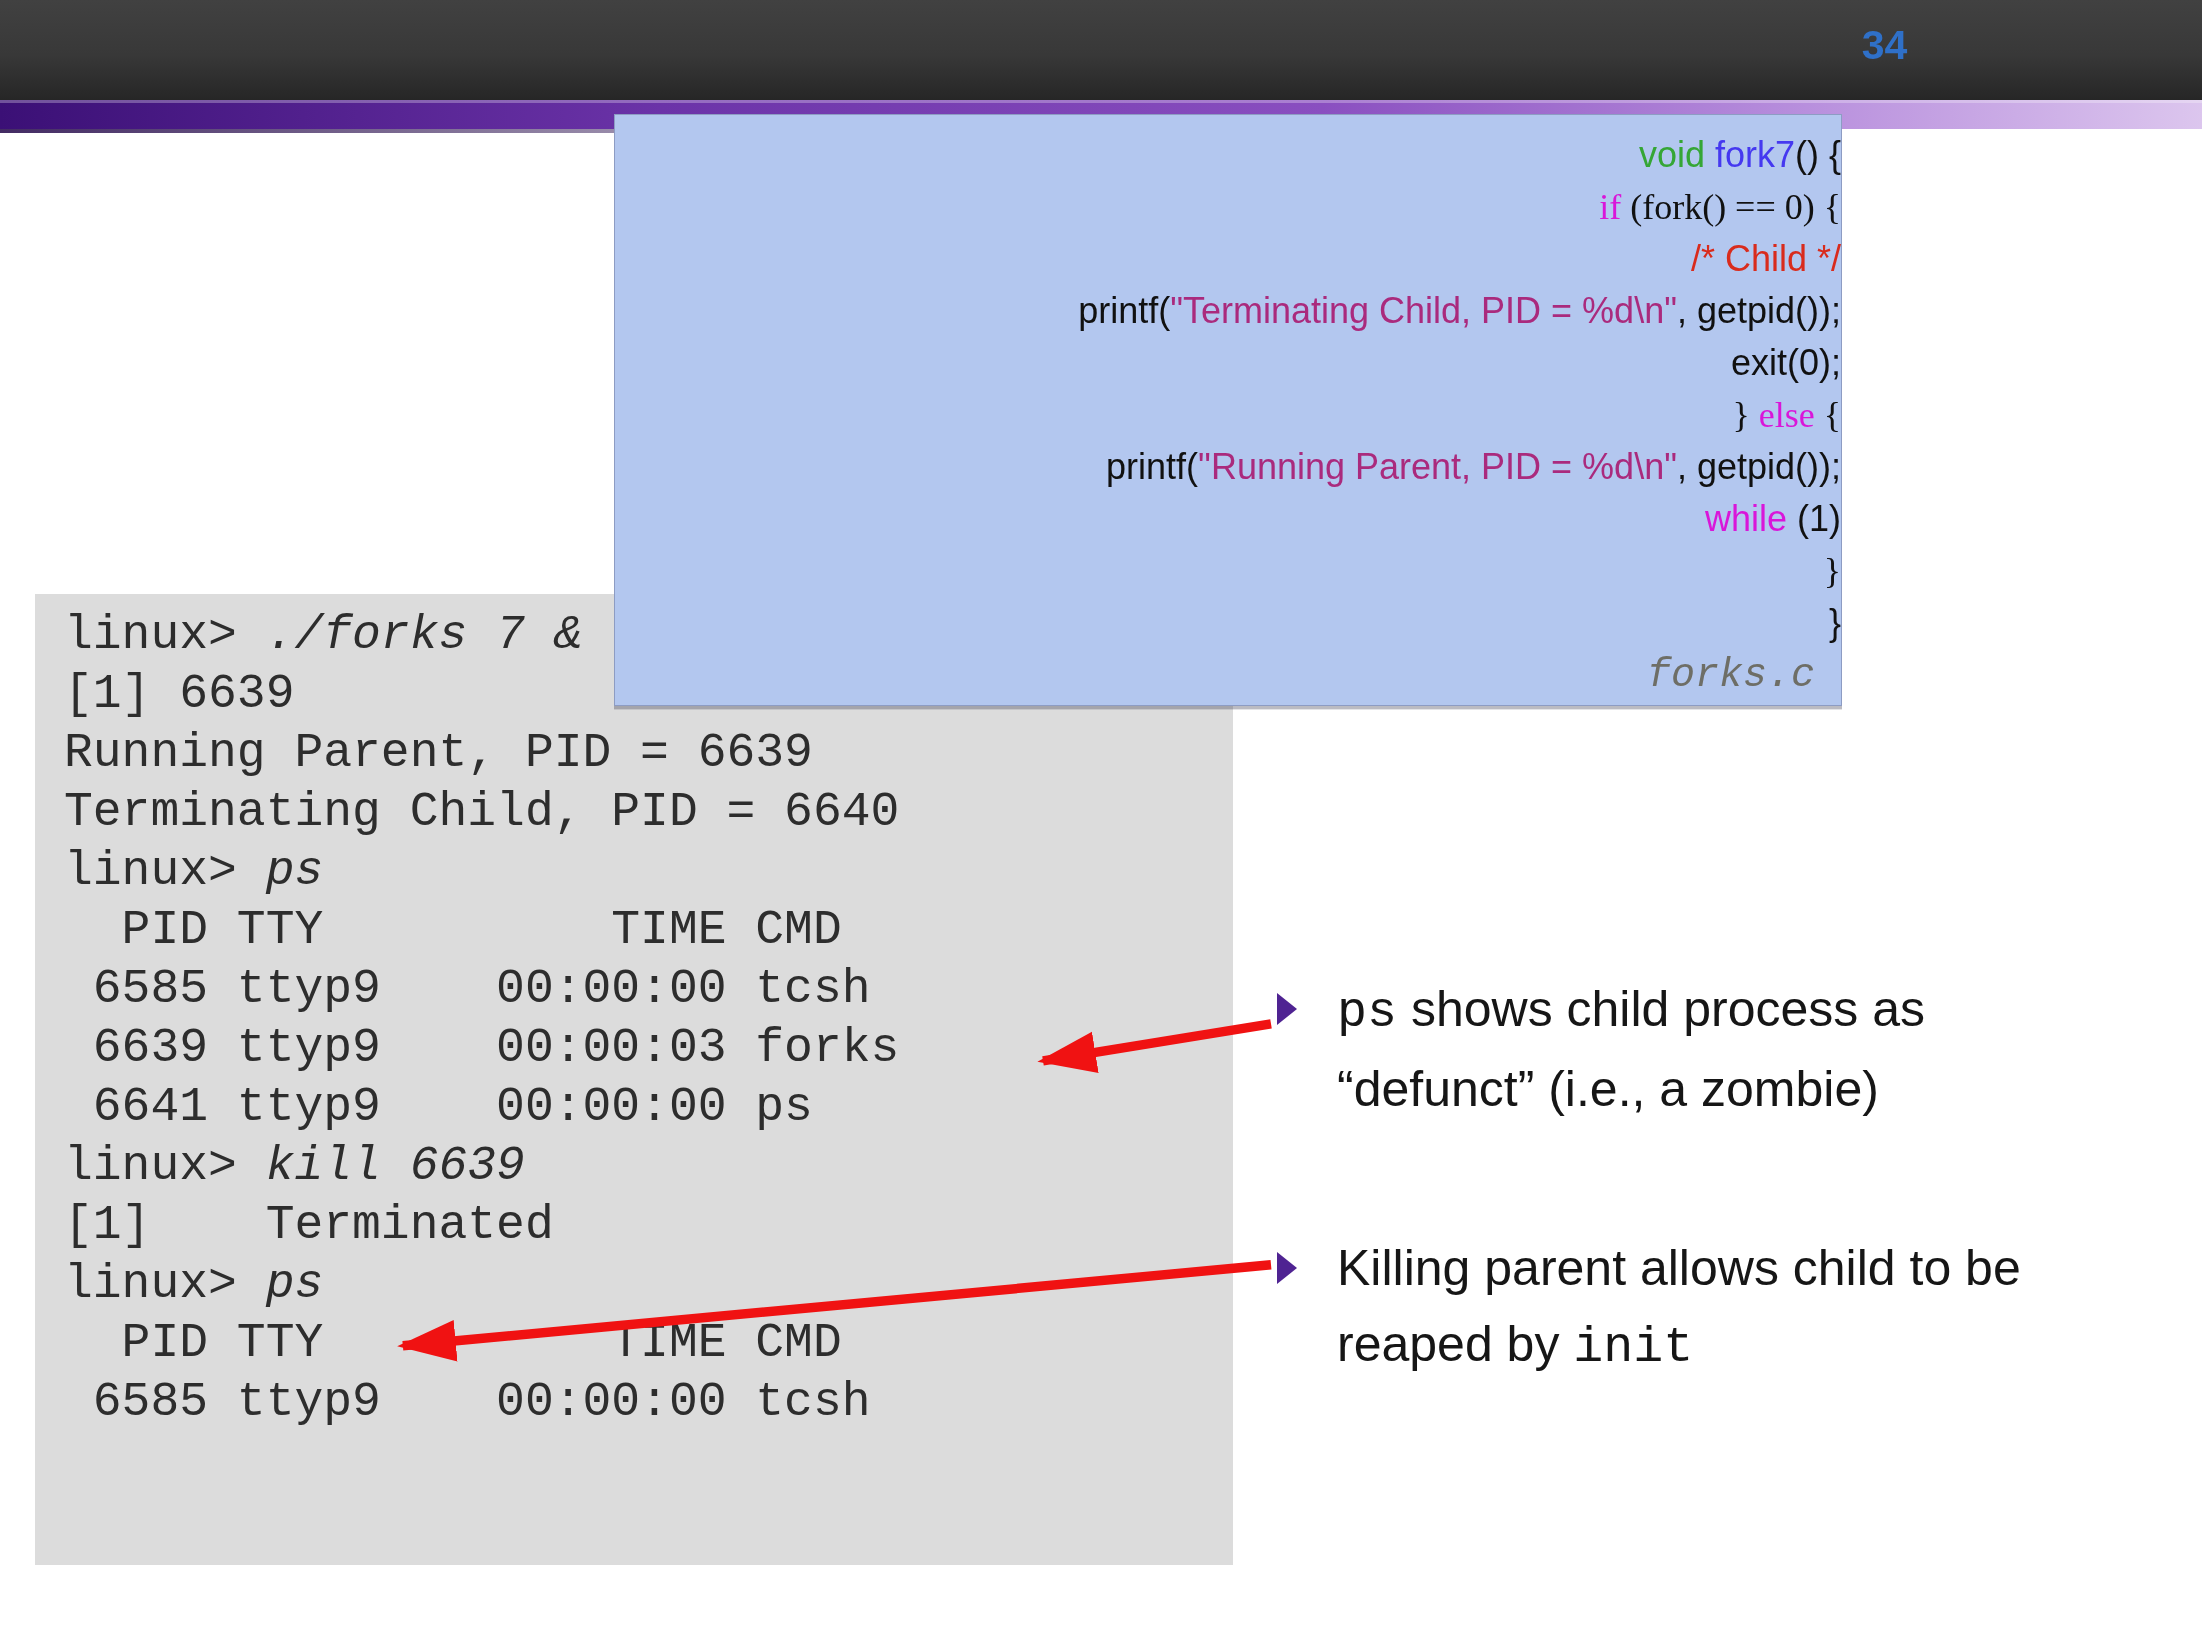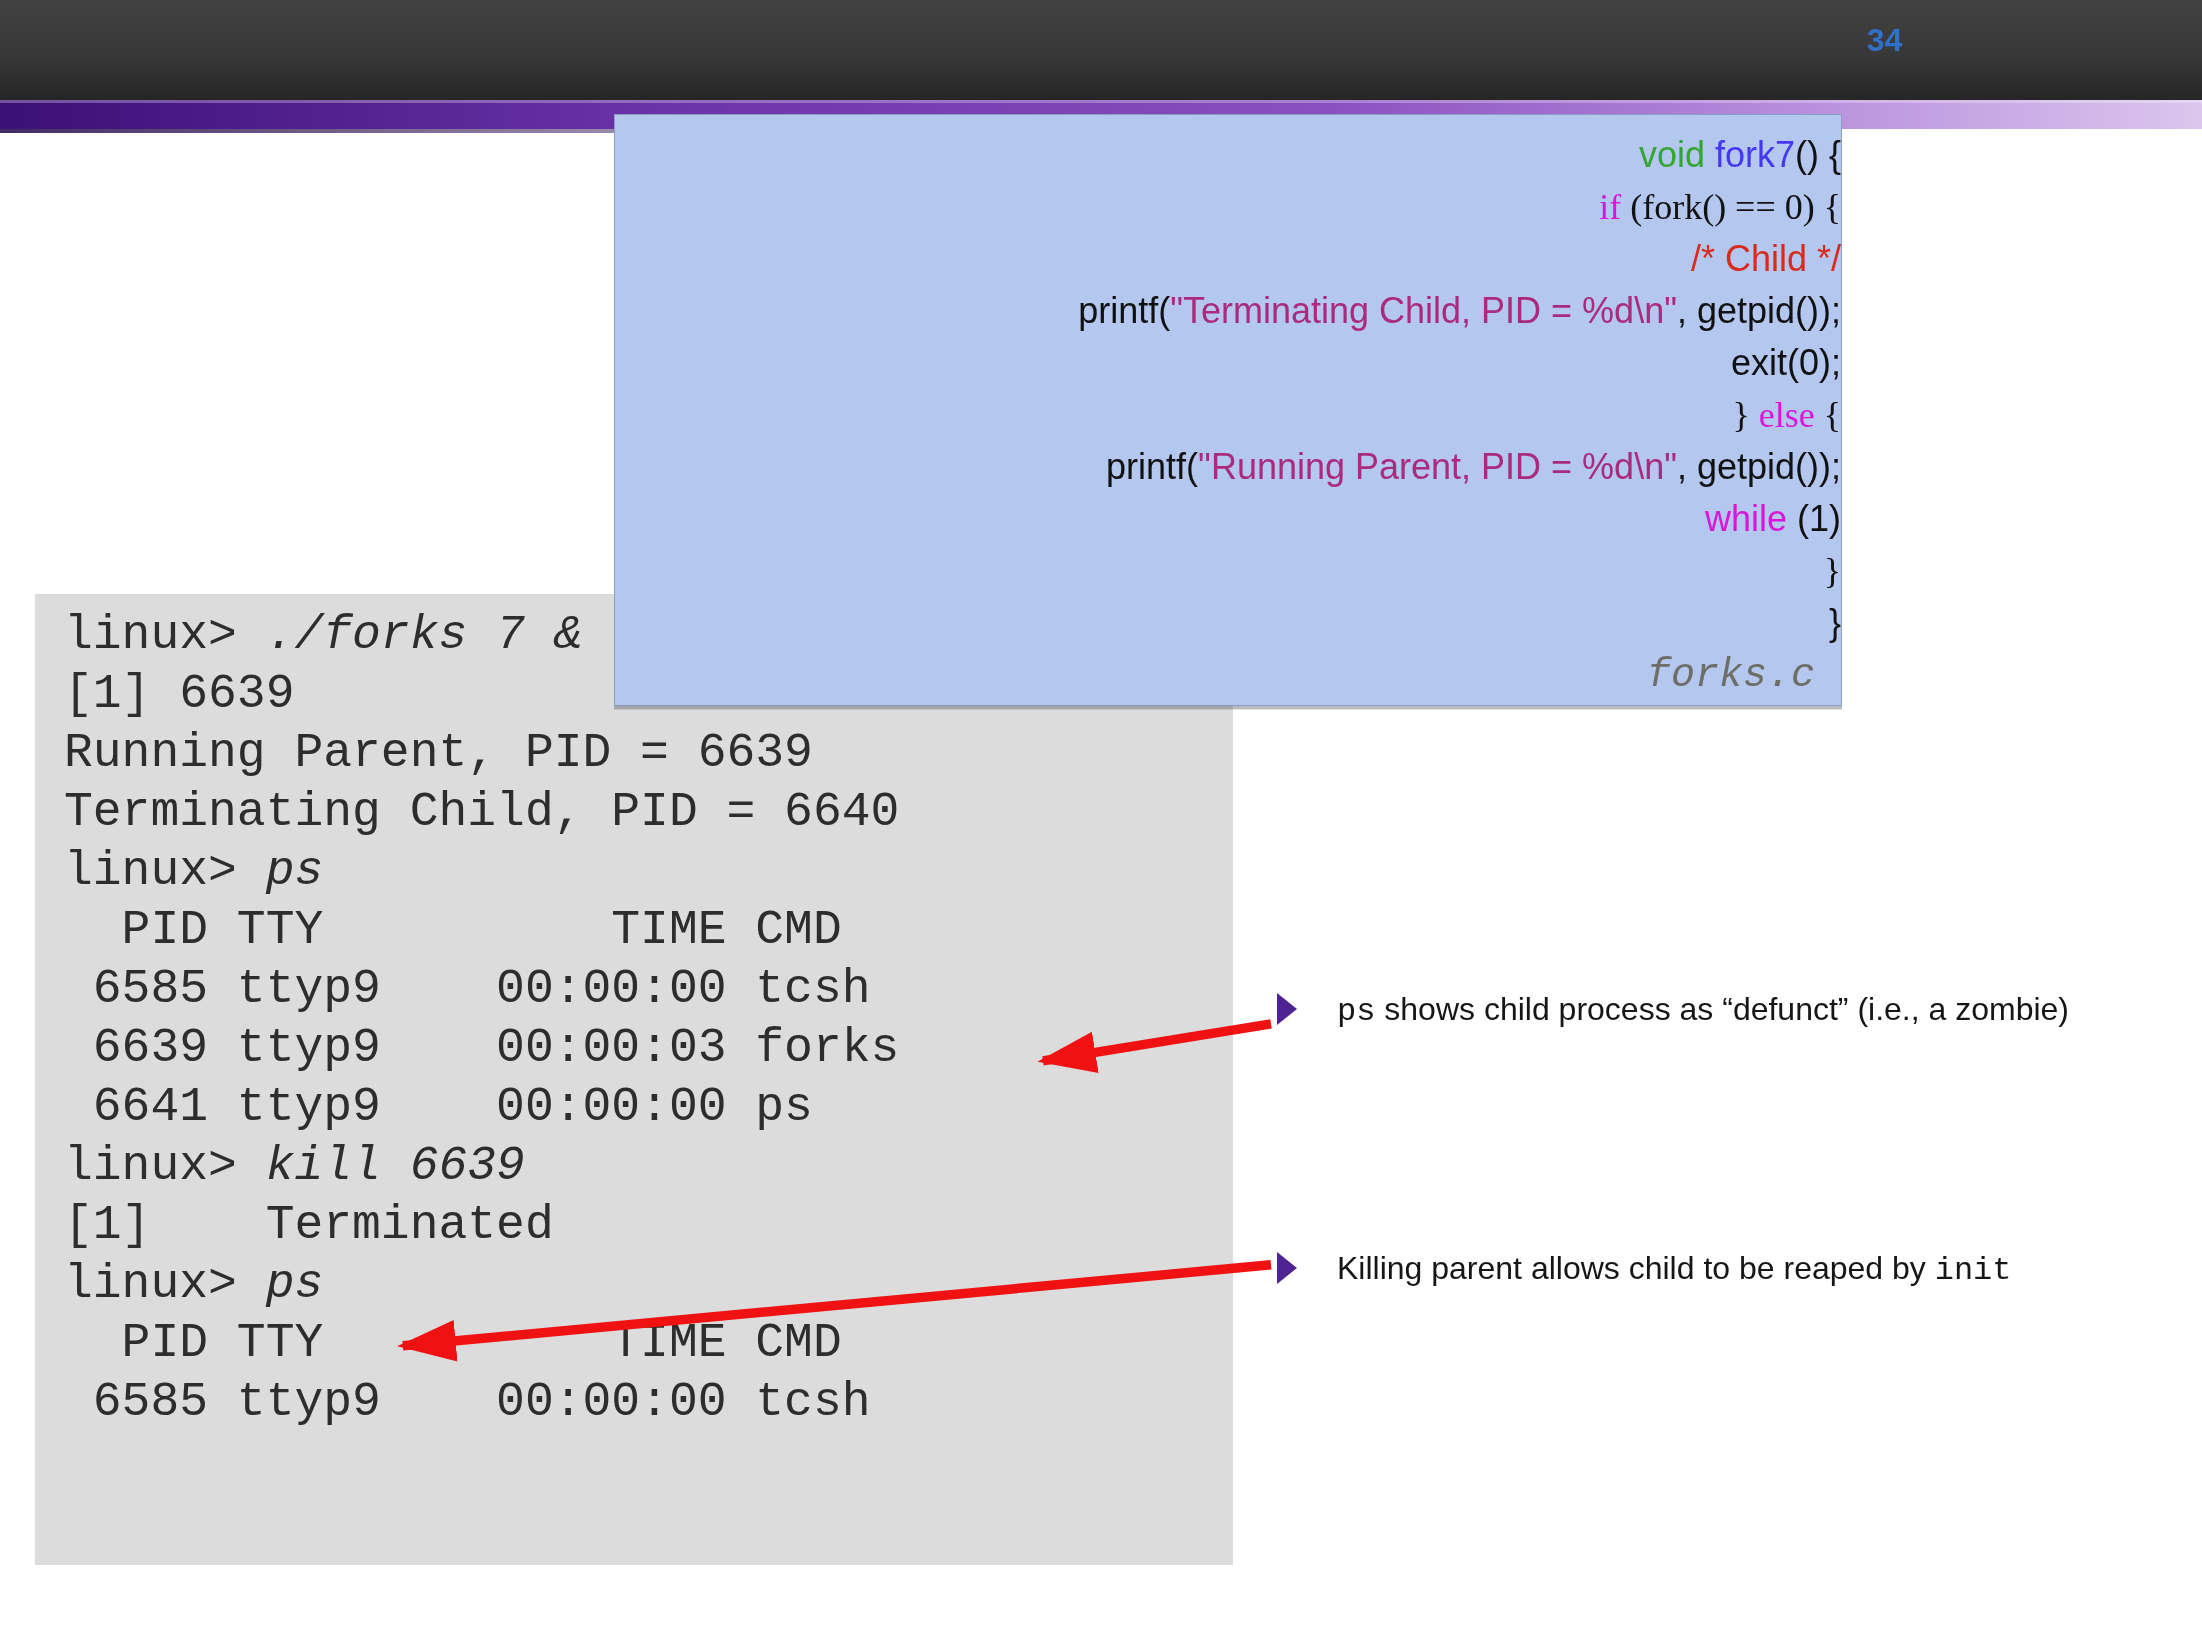--- a/index.html
+++ b/index.html
@@ -7,21 +7,21 @@
     width:2203px;height:1652px;position:relative;background:#ffffff;
     font-family:"Liberation Sans",sans-serif;overflow:hidden;
   }
   
   .header{
     position:absolute;left:0;top:0;width:2203px;height:100px;
     background:linear-gradient(to bottom,#414141 0%,#383838 55%,#262626 100%);
   }
   .page-number{
     position:absolute;left:1833px;top:22.4px;width:103px;text-align:center;
-    font-size:32px;font-weight:bold;color:var(--c-page-number,#2f70c8);
+    font-size:41px;font-weight:bold;color:var(--c-page-number,#2f70c8);
   }
   .accent-bar{
     position:absolute;left:0;top:100px;width:2203px;height:29px;
     background:linear-gradient(to right,#3b1076 0%,#6b33a8 30%,#8a4fc0 60%,#b88fdd 82%,#dcc6ee 100%);
   }
   .accent-bar::before{
     content:"";position:absolute;left:0;top:0;width:100%;height:3.4px;
     background:rgba(255,255,255,0.28);
   }
   .accent-bar::after{
@@ -65,21 +65,21 @@
   .bullet{
     position:absolute;left:1277px;display:flex;align-items:flex-start;z-index:3;
   }
   .bullet-1{top:971px;} .bullet-2{top:1230px;}
   .bullet-marker{
     width:0;height:0;margin-top:21.5px;margin-right:40px;flex:0 0 auto;
     border-top:16.3px solid transparent;border-bottom:16.3px solid transparent;
     border-left:20.6px solid var(--c-bullet-marker,#4f2392);
   }
   .bullet-text{
-    width:774px;font-size:32px;line-height:76px;color:var(--c-text,#161616);
+    width:774px;font-size:50px;line-height:76px;color:var(--c-text,#161616);
   }
   .bullet-text .mono{font-family:"Liberation Mono",monospace;}
   
   .arrows{position:absolute;left:0;top:0;width:2203px;height:1652px;z-index:4;pointer-events:none;}
 </style>
 </head>
 <body>
 
 <div class="header">
   <div class="page-number">34</div>

